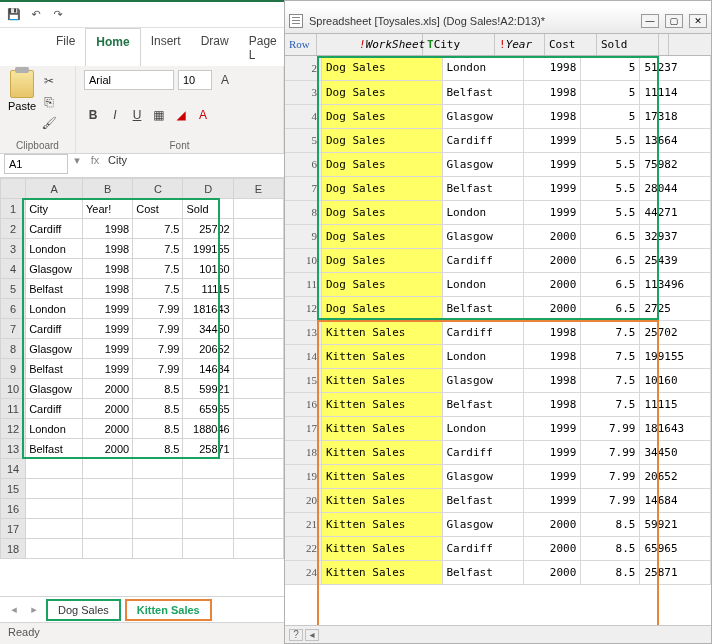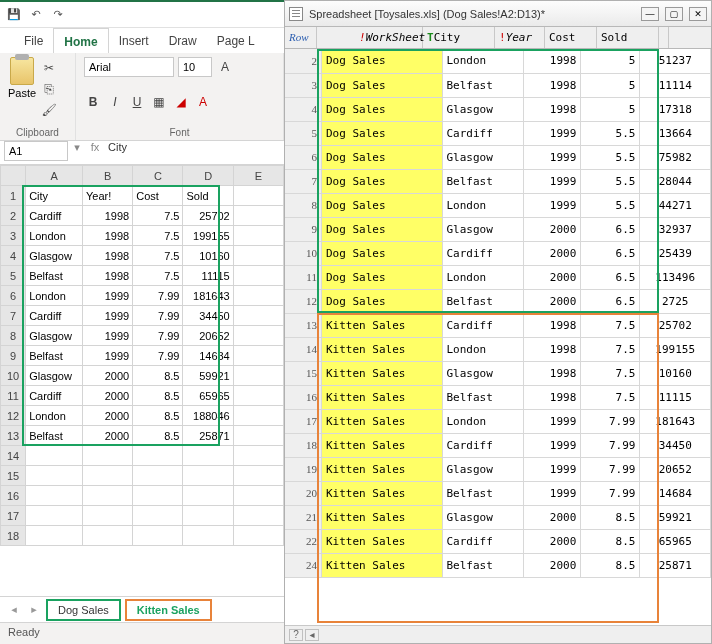--- a/index.html
+++ b/index.html
@@ -2,21 +2,21 @@
 <html><head>
 <meta charset="utf-8">
 <style>
 * { box-sizing: border-box; margin: 0; padding: 0; }
 body { width: 712px; height: 644px; background: #fff; font-family: "Segoe UI", Arial, sans-serif; font-size: 11px; position: relative; overflow: hidden; }
 
 
 .excel { position: absolute; left: 0; top: 0; width: 284px; height: 644px; background: #fff; border-top: 2px solid #217346; }
 .qat { height: 26px; background: #fff; display: flex; align-items: center; gap: 6px; padding-left: 6px; border-bottom: 1px solid #e1e1e1; }
 .qat .ico { width: 16px; height: 16px; display: flex; align-items: center; justify-content: center; color: #555; cursor: pointer; }
-.tabs { display: flex; padding-left: 14px; font-size: 12px; }
+.tabs { display: flex; padding-left: 8px; font-size: 12px; margin-left: 38px; }
 .tabs .tab { padding: 6px 10px 4px; color: #444; cursor: pointer; }
 .tabs .tab.active { background: #fff; border: 1px solid #d4d4d4; border-bottom: none; color: #217346; font-weight: 600; }
 .ribbon { height: 88px; background: #f3f2f1; border-bottom: 1px solid #d4d4d4; display: flex; }
 .rgroup { border-right: 1px solid #e1e1e1; padding: 4px 8px 2px; display: flex; flex-direction: column; justify-content: space-between; }
 .rgroup .label { text-align: center; font-size: 10px; color: #666; }
 .paste-big { display: flex; flex-direction: column; align-items: center; gap: 2px; cursor: pointer; }
 .clip-ico { width: 24px; height: 28px; background: linear-gradient(#f7e6a0,#e8c46a); border: 1px solid #c9a94a; border-radius: 2px; position: relative; }
 .clip-ico::before { content:""; position:absolute; top:-4px; left:4px; right:4px; height:6px; background:#b0b0b0; border-radius:2px; }
 .fontrow { display:flex; gap:4px; align-items:center; }
 .fontname { width: 90px; height: 20px; border:1px solid #c8c8c8; background:#fff; padding:0 4px; font-size:11px; }
@@ -38,40 +38,40 @@
 
 .sheet-tabs { position:absolute; bottom: 22px; left: 0; right: 0; height: 26px; background:#fff; border-top:1px solid #d4d4d4; display:flex; align-items:center; padding-left:6px; gap:4px; }
 .sheet-tabs .nav { width:16px; color:#999; text-align:center; cursor:pointer; }
 .sheet-tabs .stab { padding: 3px 10px; font-size:11px; border:2px solid transparent; cursor:pointer; }
 .sheet-tabs .stab.dog { border-color:#1aa260; color:#333; }
 .sheet-tabs .stab.kitten { border-color:#e8833a; color:#1aa260; font-weight:600; background:#fff; }
 .status { position:absolute; bottom:0; left:0; right:0; height:22px; background:#f3f2f1; border-top:1px solid #d4d4d4; padding:3px 8px; font-size:11px; color:#555; }
 
 
 .viewer { position:absolute; left: 284px; top: 0; width: 428px; height: 644px; background:#fff; border:1px solid #b0b0b0; display:flex; flex-direction:column; }
-.v-title { height:26px; background:linear-gradient(#fdfdfd,#eaeaea); border-bottom:1px solid #b8b8b8; display:flex; align-items:center; padding:0 4px; gap:6px; }
+.v-title { height:26px; background:linear-gradient(#fdfdfd,#eaeaea); border-bottom:1px solid #b8b8b8; display:flex; align-items:center; padding:0 4px; gap:6px;margin-top:7px; }
 .v-title .icon { width:14px; height:14px; background:#fff; border:1px solid #888; display:inline-block; position:relative; }
 .v-title .icon::before { content:""; position:absolute; inset:2px; background:repeating-linear-gradient(#888 0 1px,#fff 1px 3px); }
 .v-title .ttxt { flex:1; font-size:11px; color:#333; }
 .v-title .wbtn { width:18px; height:14px; border:1px solid #999; background:#f4f4f4; font-size:9px; text-align:center; line-height:12px; cursor:pointer; }
 .v-head { display:grid; grid-template-columns: 32px 106px 72px 50px 52px 62px 10px; background:#efefef; border-bottom:1px solid #b8b8b8; }
 .v-head div { border-right:1px solid #c8c8c8; font-size:11px; padding:4px 4px; font-family:"Consolas",monospace; }
-.v-head .row-lbl { color:#2a5db0; font-style:italic; font-family:"Segoe UI"; }
+.v-head .row-lbl { color:#2a5db0; font-family:"Segoe UI"; }
 .v-head .excl { color:#c00; }
 .v-head .tee { color:#1a8a1a; font-weight:bold; }
 .v-head .ws-cell { font-style: italic; margin-left: 38px; }
 .v-body { flex:1; overflow:hidden; position:relative; }
 .v-body table { border-collapse:collapse; width:100%; }
 .v-body td { border-right:1px solid #d8d8d8; border-bottom:1px solid #d8d8d8; height:24px; font-family:"Consolas",monospace; font-size:11px; padding:0 4px; }
 .v-body td.rn { background:#efefef; text-align:right; color:#555; width:32px; font-family:"Segoe UI"; }
 .v-body td.ws { background:#ffff66; width:106px; }
 .v-body td.city { width:72px; }
 .v-body td.year { width:50px; text-align:right; }
 .v-body td.cost { width:52px; text-align:right; }
-.v-body td.sold { width:62px; text-align:center; }
+.v-body td.sold { width:62px; text-align:left; }
 .v-box { position:absolute; pointer-events:none; }
 .v-box.green { border:2px solid #1aa260; }
 .v-box.orange { border:2px solid #e8833a; }
 .v-foot { height:18px; background:#efefef; border-top:1px solid #c8c8c8; display:flex; align-items:center; padding-left:4px; font-size:10px; color:#666; }
 .v-foot .q { width:14px; height:12px; border:1px solid #c0c0c0; text-align:center; line-height:10px; margin-right:2px; cursor:pointer; }
 </style>
 </head>
 <body>
 
 <div class="excel">

